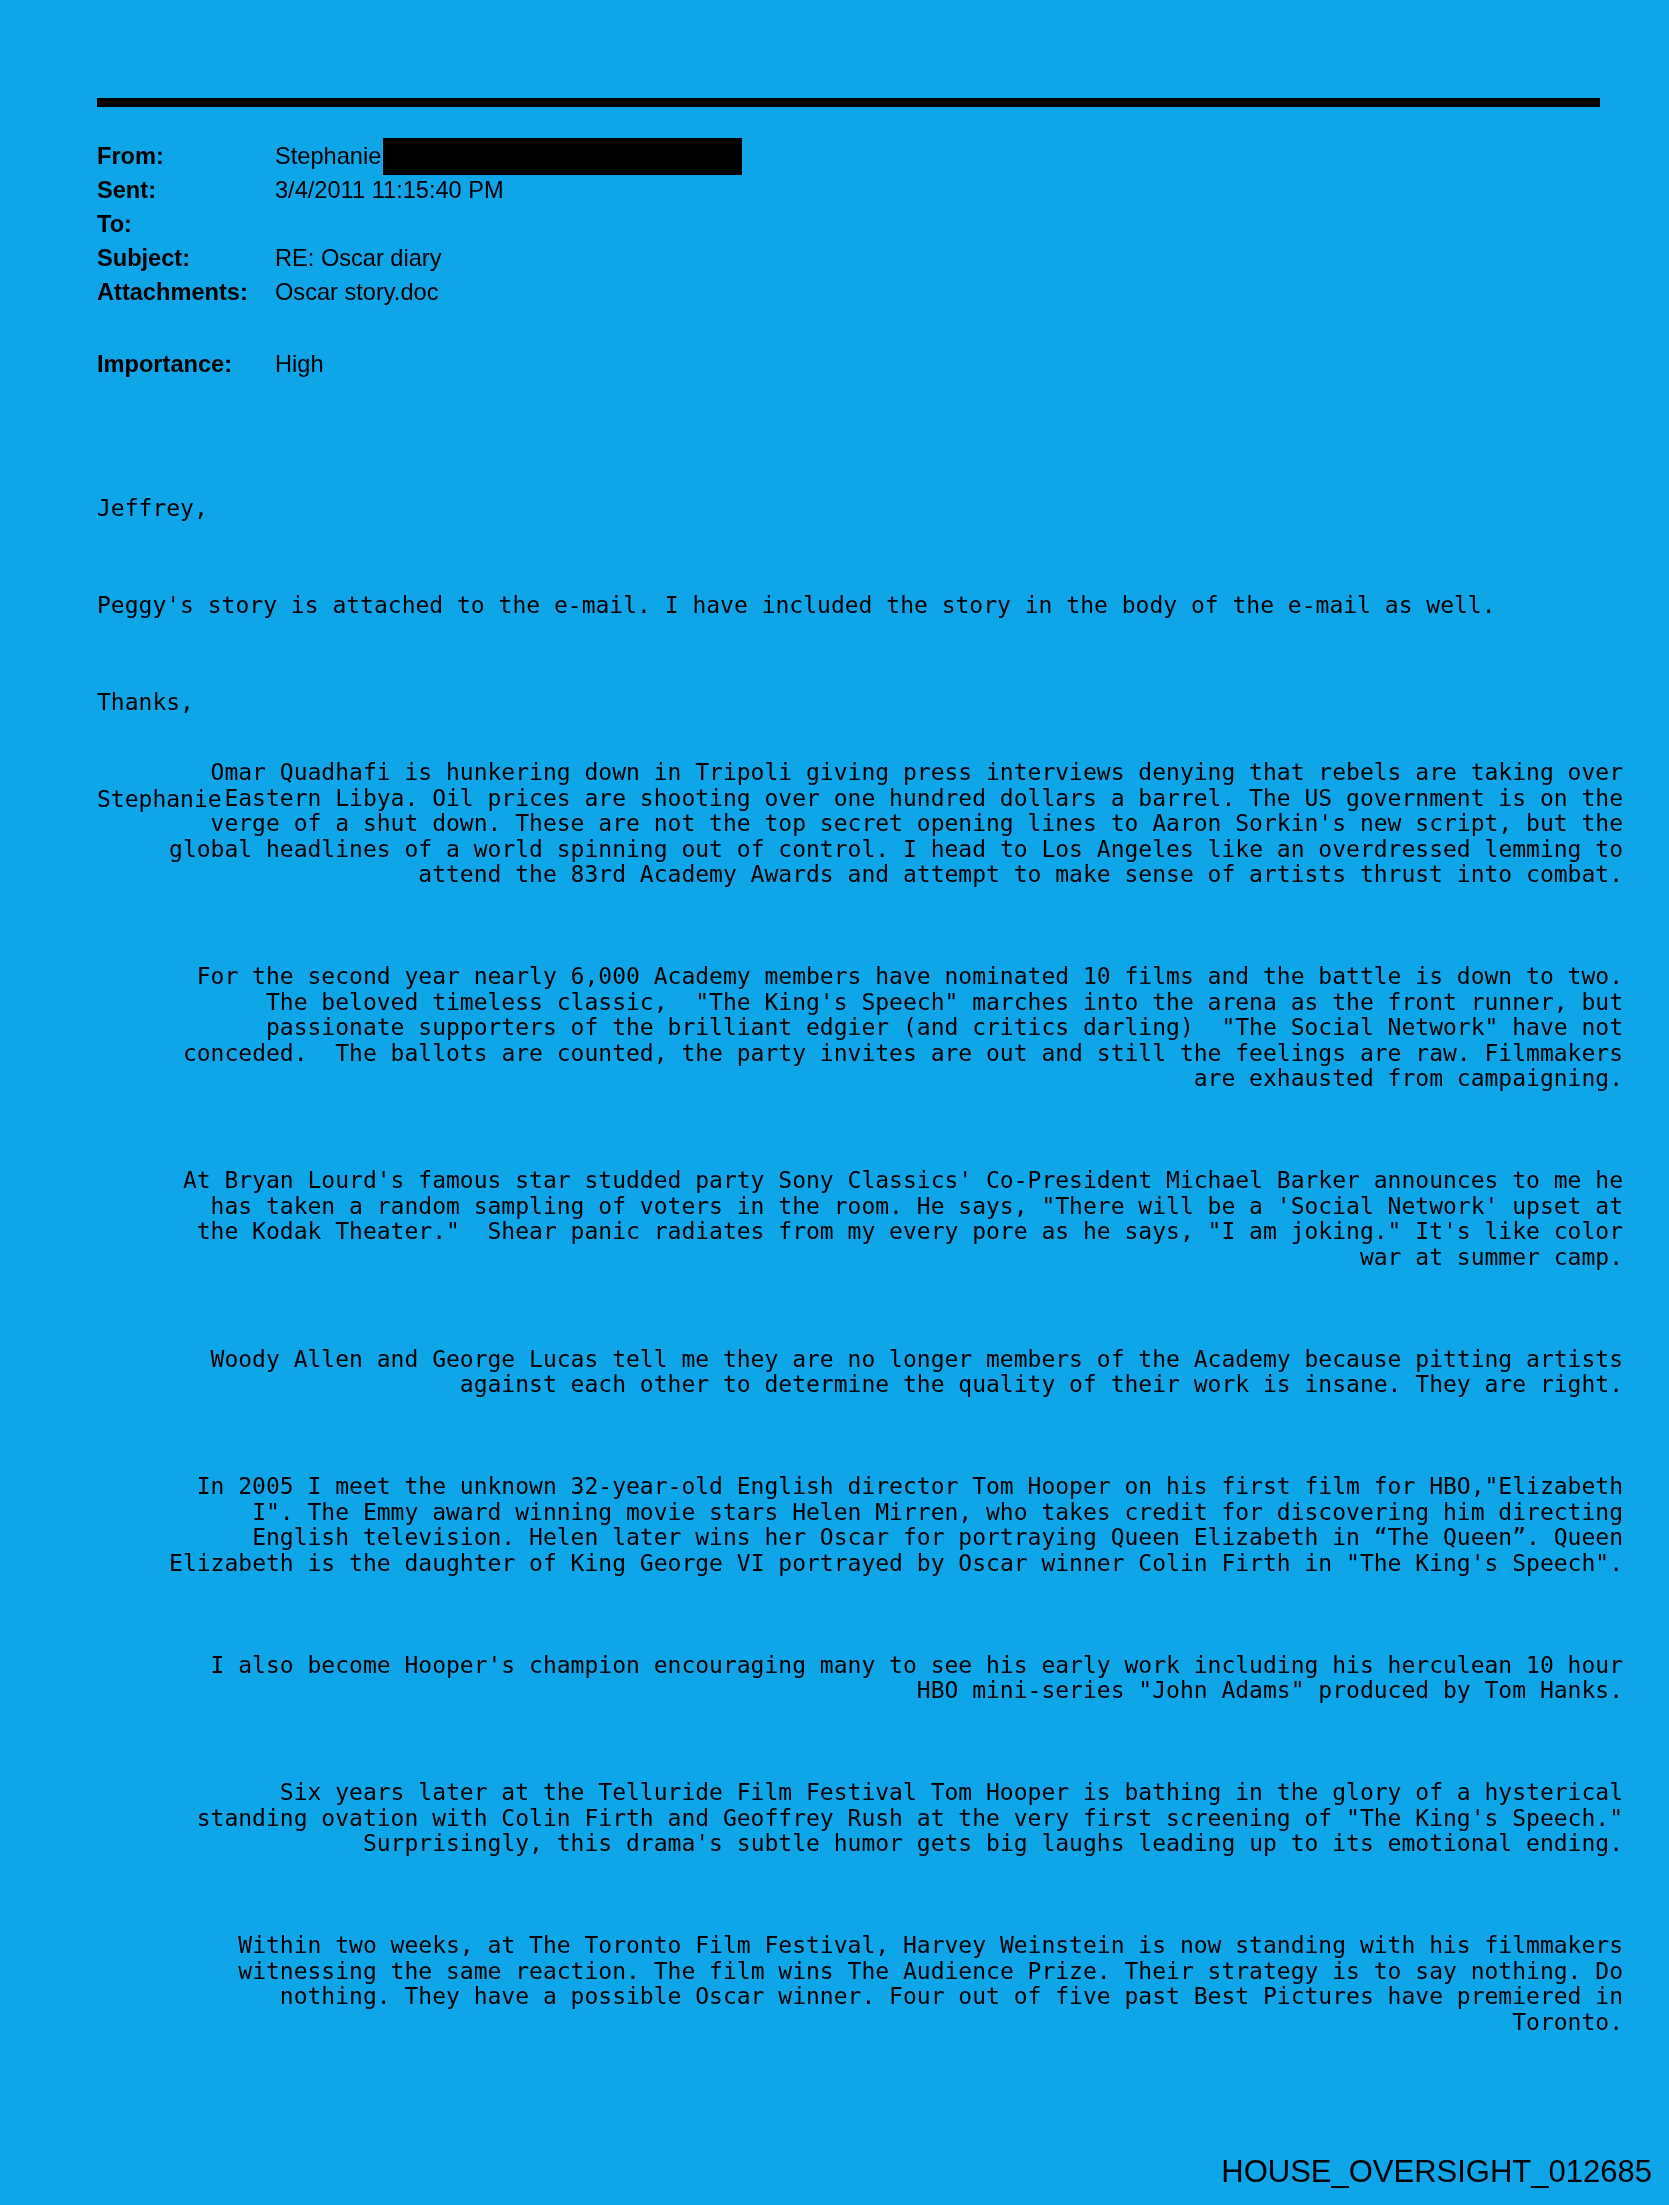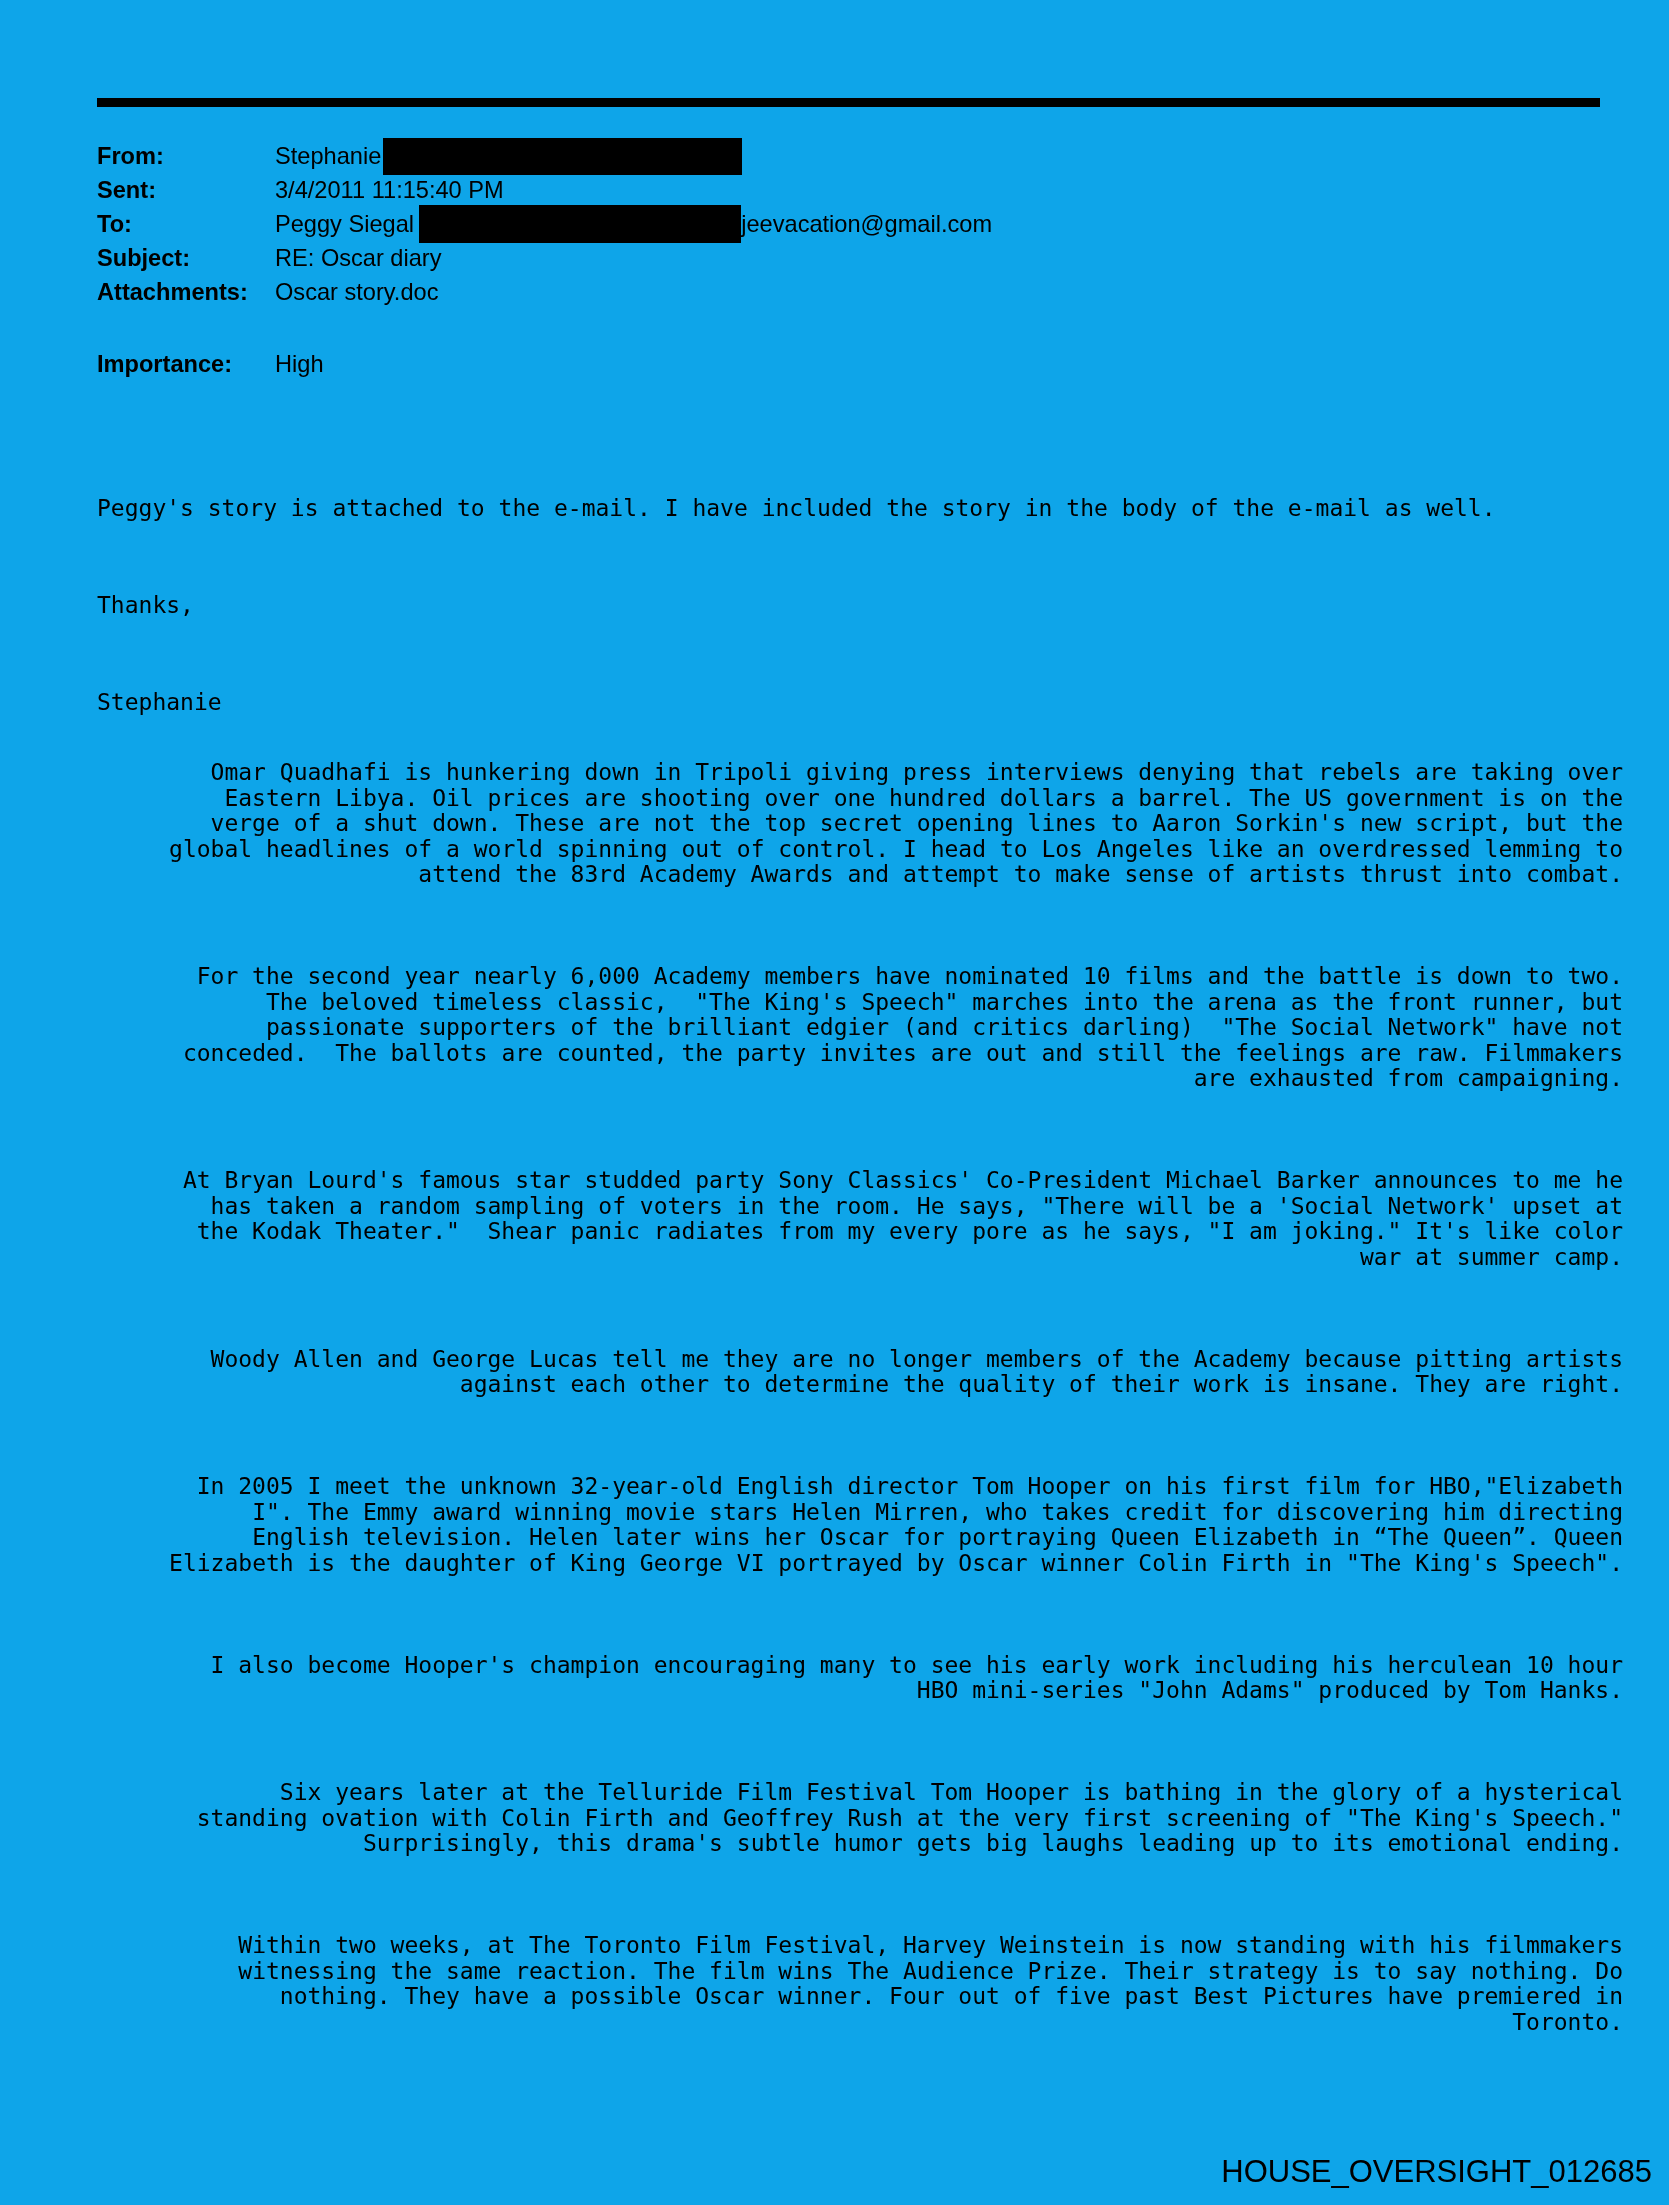--- a/index.html
+++ b/index.html
@@ -96,45 +96,41 @@
         </span>
     </div>
 
     <div class="hrow">
       <span class="hlabel">Sent:</span>
       <span class="hvalue">3/4/2011 11:15:40 PM</span>
     </div>
 
     <div class="hrow">
       <span class="hlabel">To:</span>
-      <span class="hvalue">
-          <span>Peggy Siegal</span>
-          <span class="redact redact-to"></span>
-          <span>jeevacation@gmail.com</span>
-        </span>
     </div>
 
     <div class="hrow">
       <span class="hlabel">Subject:</span>
       <span class="hvalue">RE: Oscar diary</span>
     </div>
 
     <div class="hrow">
       <span class="hlabel">Attachments:</span>
       <span class="hvalue">Oscar story.doc</span>
     </div>
 
     <div class="hrow importance-row">
       <span class="hlabel">Importance:</span>
       <span class="hvalue">High</span>
     </div>
 
   </div>
 
   <div class="greeting">
+    <div class="gline">Jeffrey,</div>
     <div class="gline">Peggy's story is attached to the e-mail. I have included the story in the body of the e-mail as well.</div>
     <div class="gline">Thanks,</div>
     <div class="gline">Stephanie</div>
   </div>
 
   <div class="story">
     <div class="para">Omar Quadhafi is hunkering down in Tripoli giving press interviews denying that rebels are taking over
 Eastern Libya. Oil prices are shooting over one hundred dollars a barrel. The US government is on the
 verge of a shut down. These are not the top secret opening lines to Aaron Sorkin's new script, but the
 global headlines of a world spinning out of control. I head to Los Angeles like an overdressed lemming to

